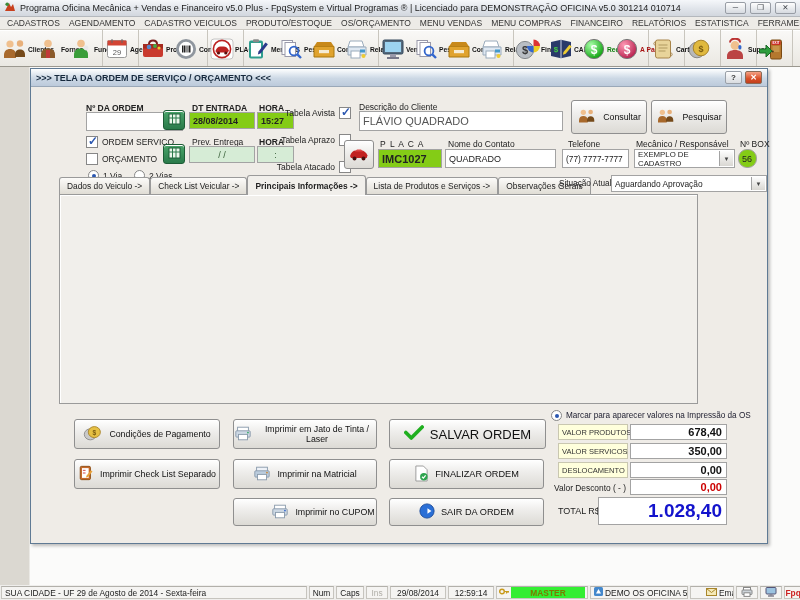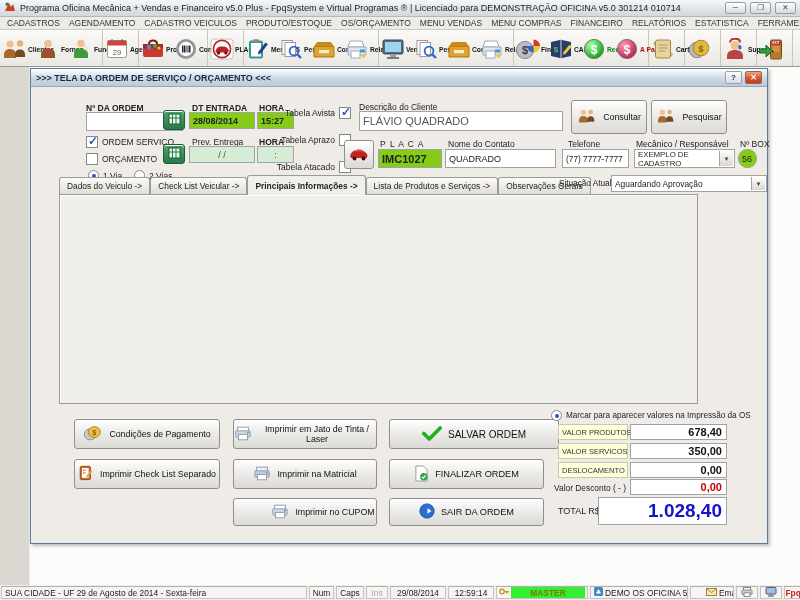--- a/index.html
+++ b/index.html
@@ -677,21 +677,21 @@
     <div class="btn" style="left:202px; top:429px; width:144px; height:28px;padding-left:36px;">
       <span><svg width="18" height="15" viewBox="0 0 20 16">
             <rect x="4" y="1" width="12" height="5" fill="#fff" stroke="#8899aa"></rect>
             <rect x="2" y="5" width="16" height="7" rx="1" fill="#cdd8e4" stroke="#8899aa"></rect>
             <rect x="5" y="9" width="10" height="6" fill="#fff" stroke="#8899aa"></rect>
             <circle cx="15.5" cy="7" r="1" fill="#3366cc"></circle>
           </svg></span>
       <span>Imprimir no CUPOM</span>
     </div>
 
-    <div class="btn" style="left:358px; top:350px; width:170px; height:30px; font-size:10px;">
+    <div class="btn" style="left:358px; top:350px; width:157px; height:30px; font-size:13px;">
       <span><svg width="20" height="15" viewBox="0 0 22 16">
             <path d="M2 8l6 6L20 2" fill="none" stroke="#1faf1f" stroke-width="4" stroke-linecap="round" stroke-linejoin="round"></path>
           </svg></span>
       <span>SALVAR ORDEM</span>
     </div>
     <div class="btn" style="left:358px; top:390px; width:155px; height:30px; font-size:9.2px;">
       <span><svg width="15" height="17" viewBox="0 0 16 18">
             <path d="M2 1h8l4 4v12H2z" fill="#fff" stroke="#999"></path>
             <circle cx="10.5" cy="12.5" r="4" fill="#2ea44f"></circle>
             <path d="M8.6 12.5l1.4 1.5 2.4-3" stroke="#fff" stroke-width="1.3" fill="none"></path>

